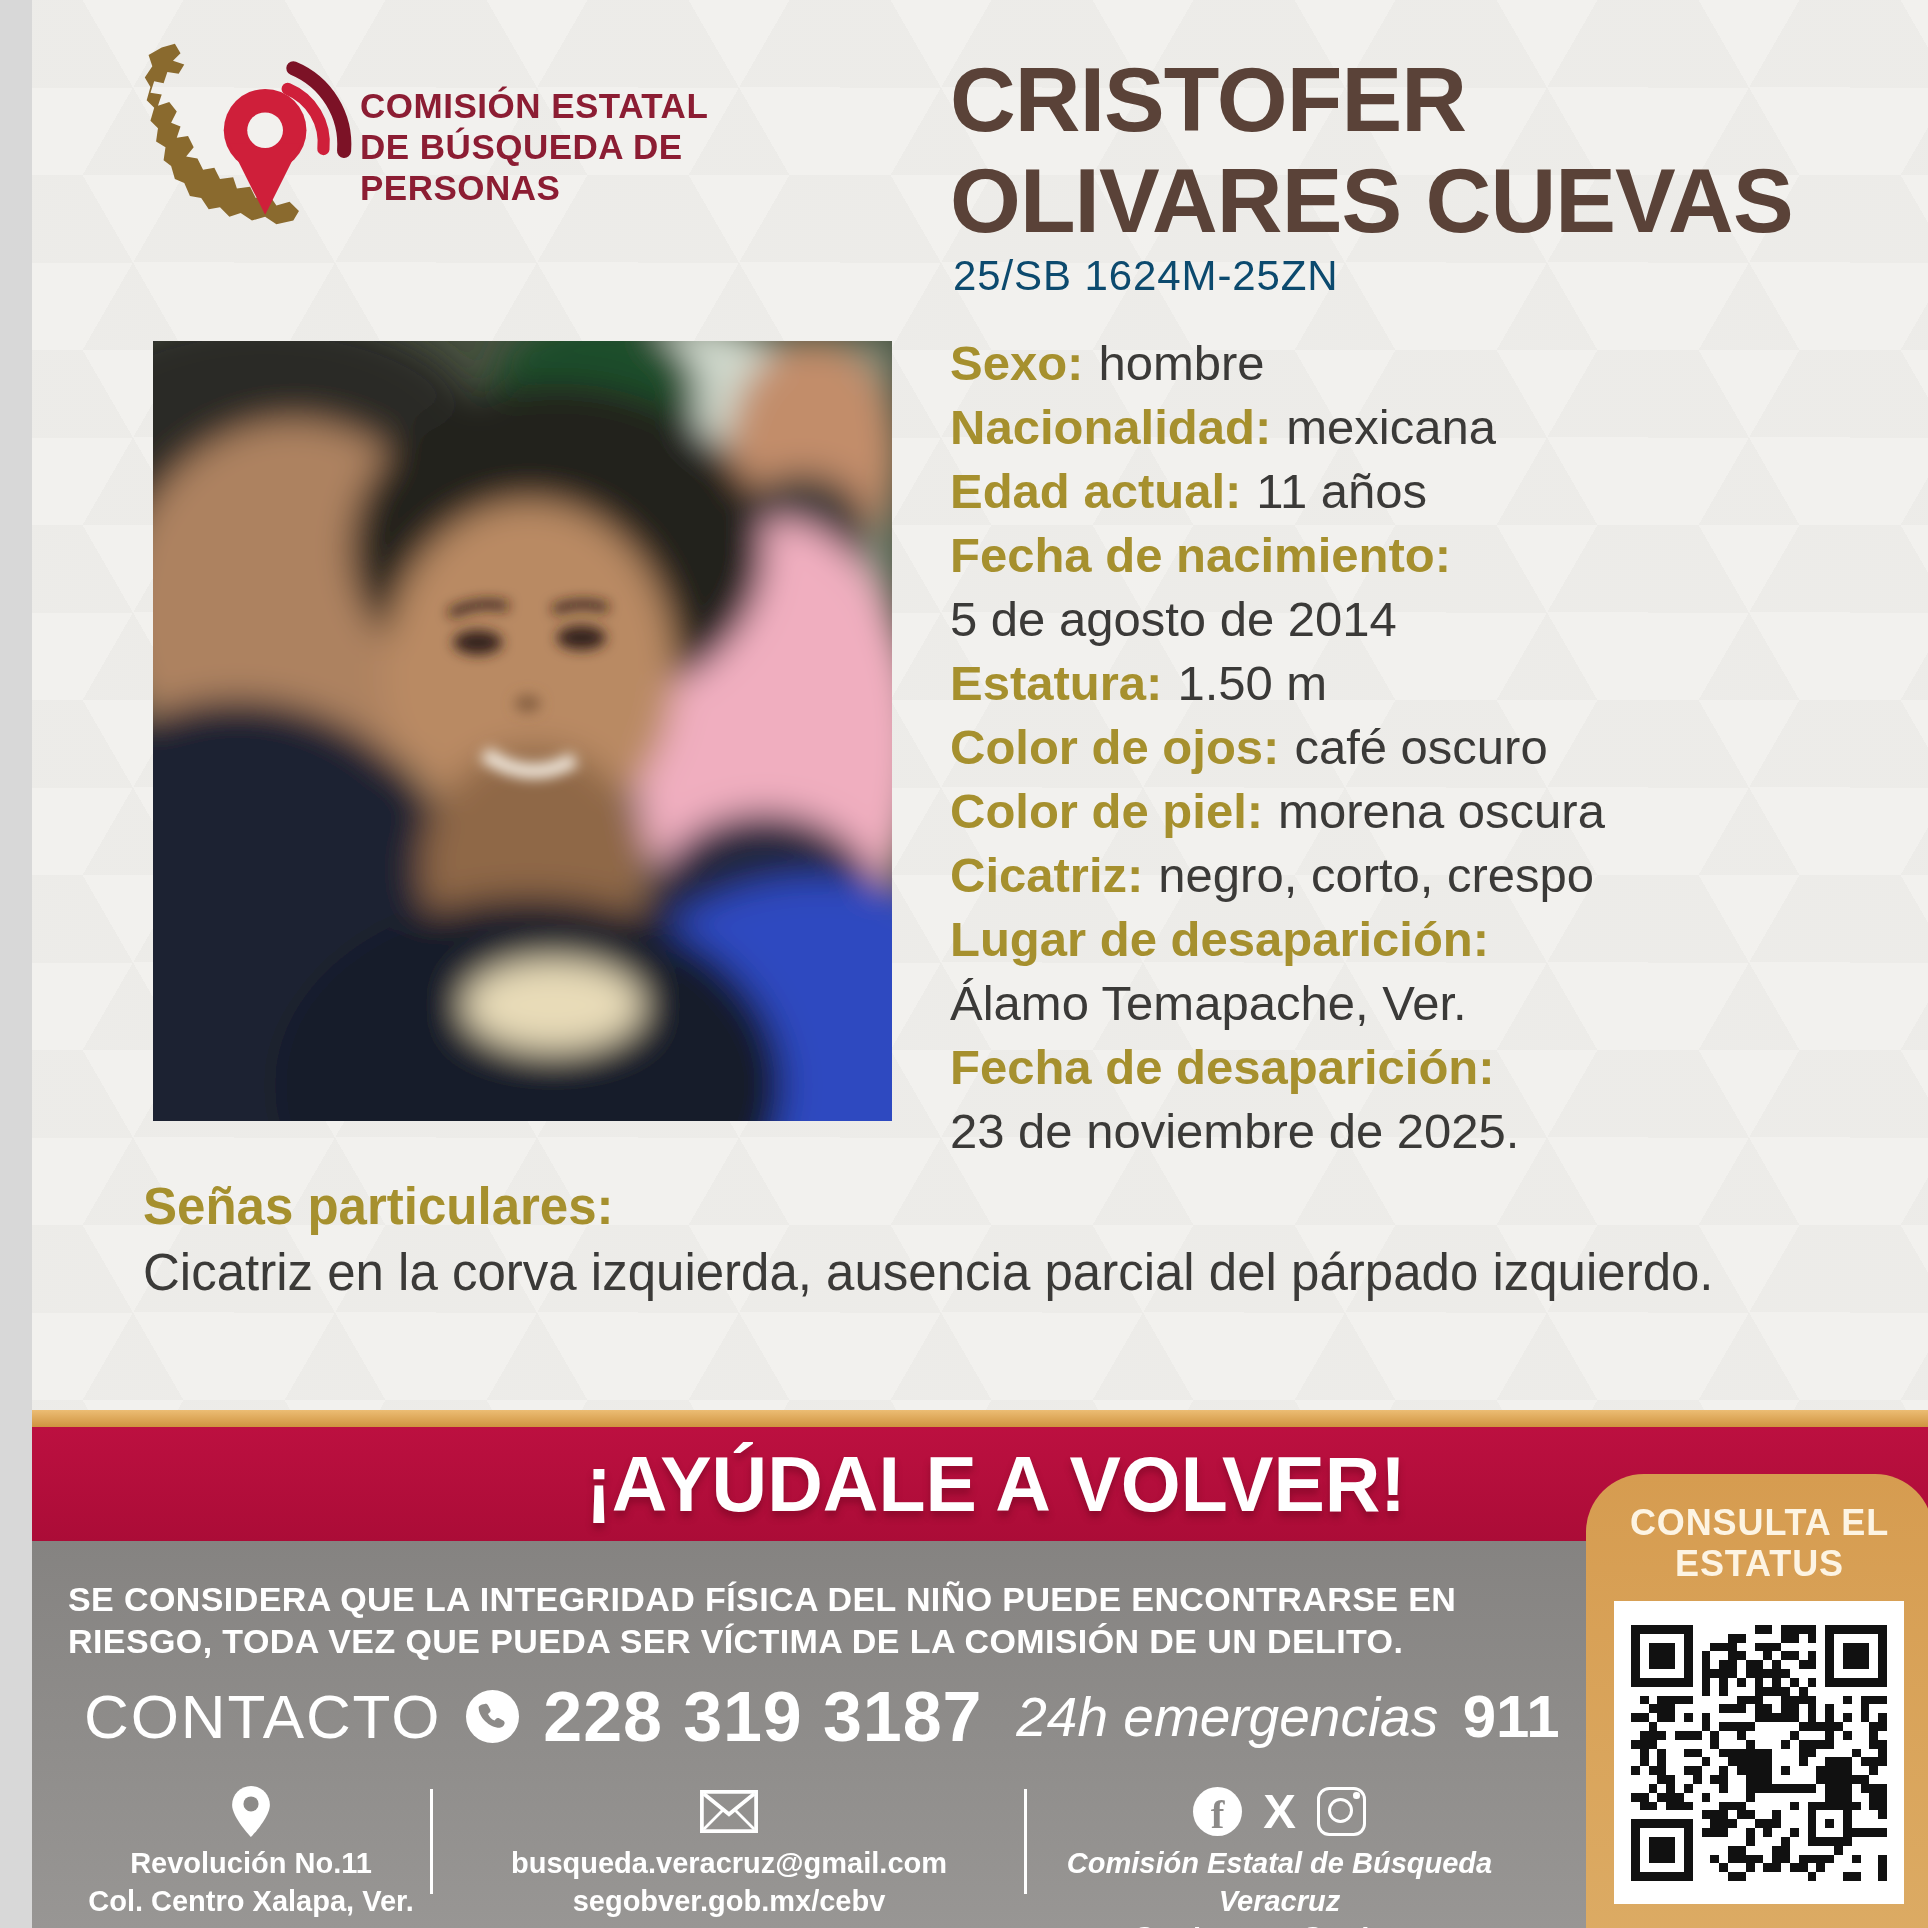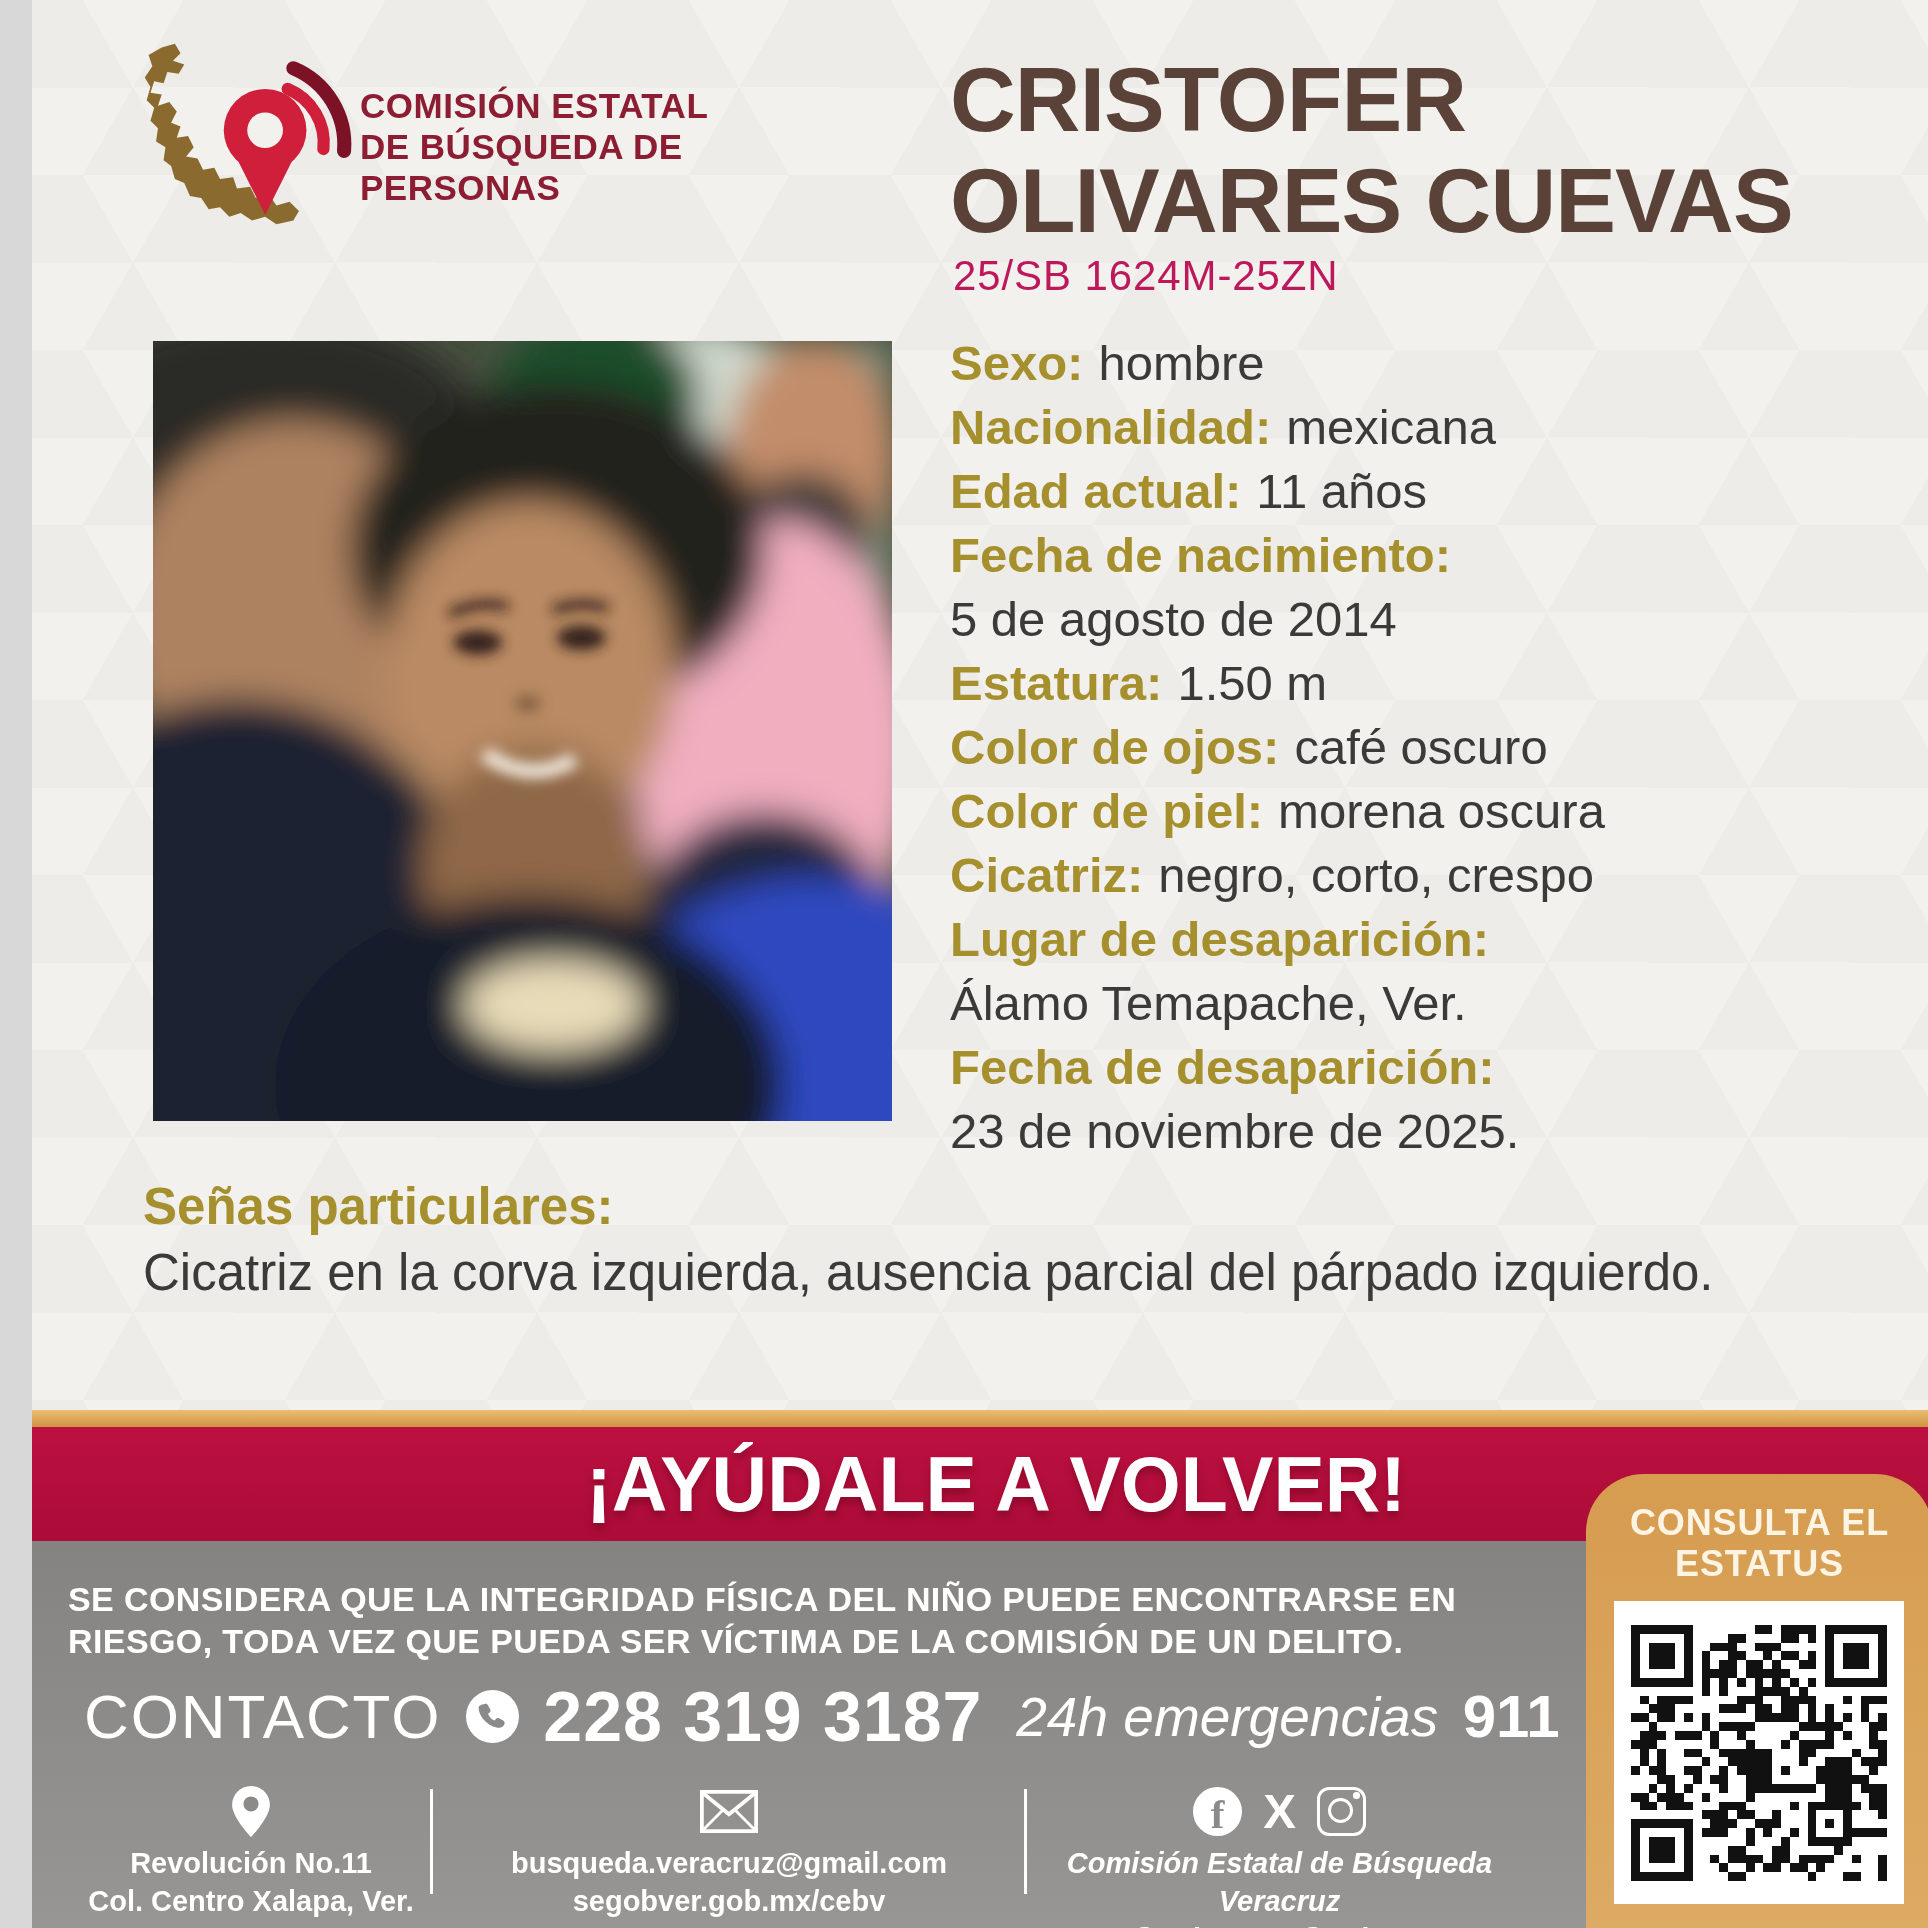--- a/index.html
+++ b/index.html
@@ -22,21 +22,21 @@
     left:328px;top:85px;width:527px;
     color:#8c1d33;font-weight:800;font-size:35px;line-height:41px;letter-spacing:0.5px;
   }
 
   
   .person-name{
     left:918px;top:49px;width:989px;margin:0;
     color:#5a4238;font-weight:800;font-size:91px;line-height:101px;letter-spacing:-0.9px;
   }
   .person-name span{display:block;}
-  .case-id{left:921px;top:252px;font-size:42px;color:#be185d;letter-spacing:0.9px;font-weight:400;}
+  .case-id{left:921px;top:252px;font-size:42px;color:#0c4a6e;letter-spacing:0.9px;font-weight:400;}
 
   
   .photo{left:121px;top:341px;width:739px;height:780px;background:#4a4f46;}
   .photo svg{display:block;width:100%;height:100%;}
 
   
   .details{left:918px;top:331px;width:998px;}
   .detail-row{min-height:64px;line-height:64px;font-size:49px;white-space:nowrap;}
   .detail-row .lbl{color:#a6902e;font-weight:700;margin-right:15px;}
   .detail-row .val{color:#3b3a38;font-weight:400;}

